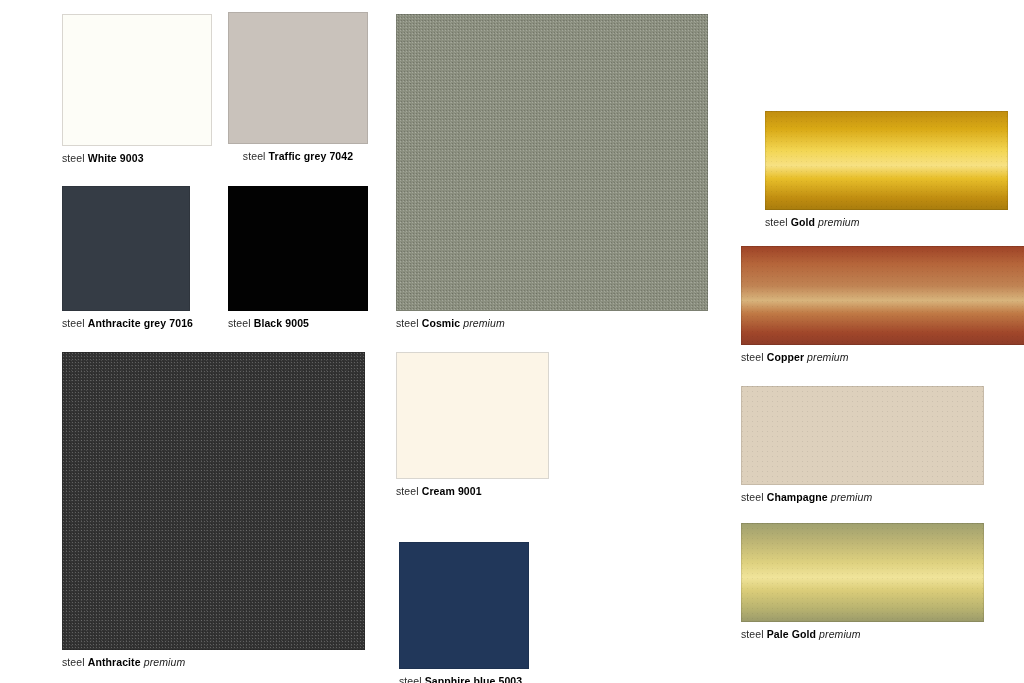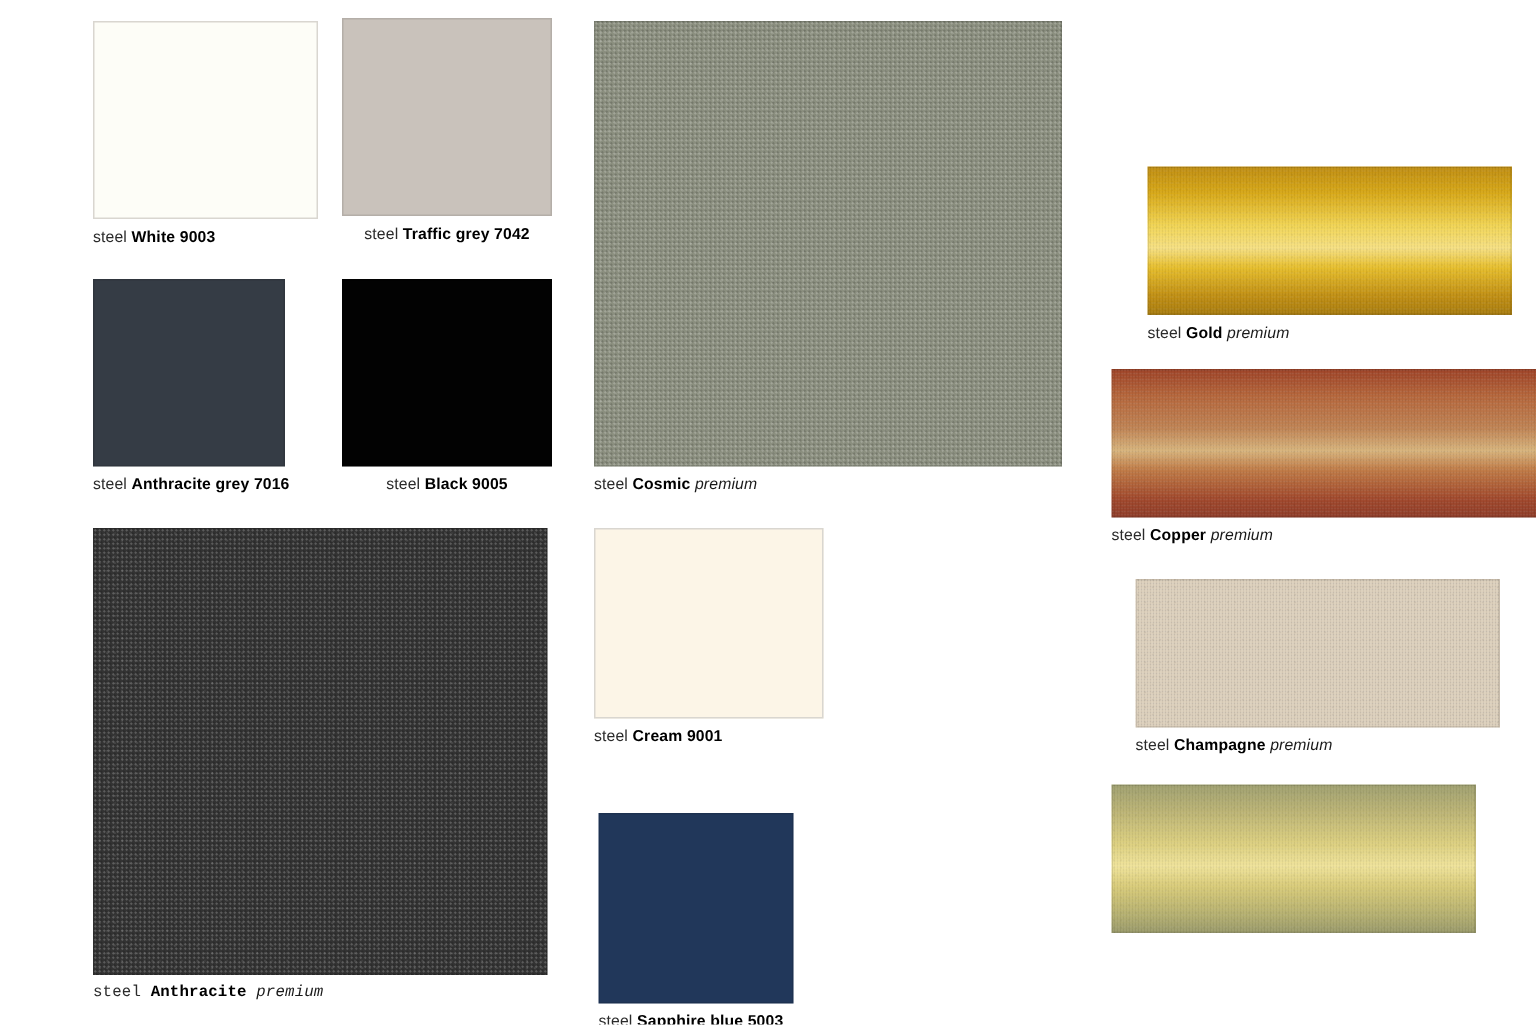--- a/index.html
+++ b/index.html
@@ -64,31 +64,31 @@
       <div class="caption"><span class="prefix">steel</span> <span class="name">White 9003</span></div>
     </div>
     <div class="swatch-item" style="left: 228px; top: 12px; width: 140px; text-align: center;">
       <div class="chip hairline" style="height: 132px; background: rgb(201, 194, 187);"></div>
       <div class="caption"><span class="prefix">steel</span> <span class="name">Traffic grey 7042</span></div>
     </div>
     <div class="swatch-item" style="left: 62px; top: 186px; width: 128px;">
       <div class="chip hairline" style="height: 125px; background: rgb(53, 60, 69);"></div>
       <div class="caption"><span class="prefix">steel</span> <span class="name">Anthracite grey 7016</span></div>
     </div>
-    <div class="swatch-item" style="left: 228px; top: 186px; width: 140px; text-align: center;">
+    <div class="swatch-item" style="left: 228px; top: 186px; width: 140px;">
       <div class="chip hairline" style="height: 125px; background: rgb(2, 2, 2);"></div>
       <div class="caption"><span class="prefix">steel</span> <span class="name">Black 9005</span></div>
     </div>
     <div class="swatch-item" style="left: 396px; top: 14px; width: 312px;">
       <div class="chip hairline" style="height: 297px; background: rgb(139, 143, 127);">
         <div class="grain"></div>
       </div>
       <div class="caption"><span class="prefix">steel</span> <span class="name">Cosmic</span> <span class="suffix">premium</span></div>
     </div>
-    <div class="swatch-item" style="left: 62px; top: 352px; width: 303px; font-family: Liberation Mono, monospace;">
+    <div class="swatch-item" style="left: 62px; top: 352px; width: 303px;">
       <div class="chip hairline" style="height: 298px; background: rgb(51, 51, 51);">
         <div class="grain"></div>
       </div>
       <div class="caption"><span class="prefix">steel</span> <span class="name">Anthracite</span> <span class="suffix">premium</span></div>
     </div>
     <div class="swatch-item" style="left: 396px; top: 352px; width: 153px;">
       <div class="chip bordered" style="height: 127px; background: rgb(252, 245, 231);"></div>
       <div class="caption"><span class="prefix">steel</span> <span class="name">Cream 9001</span></div>
     </div>
     <div class="swatch-item" style="left: 399px; top: 522px; width: 130px; margin-top: 20px;">
@@ -100,24 +100,25 @@
         <div class="grain fine soft"></div>
       </div>
       <div class="caption"><span class="prefix">steel</span> <span class="name">Gold</span> <span class="suffix">premium</span></div>
     </div>
     <div class="swatch-item" style="left: 741px; top: 246px; width: 286px;">
       <div class="chip hairline" style="height: 99px; background: linear-gradient(rgb(158, 66, 38) 0%, rgb(181, 101, 58) 18%, rgb(192, 131, 83) 40%, rgb(216, 180, 124) 55%, rgb(192, 122, 69) 68%, rgb(160, 70, 42) 88%, rgb(142, 60, 40) 100%);">
         <div class="grain fine soft"></div>
       </div>
       <div class="caption"><span class="prefix">steel</span> <span class="name">Copper</span> <span class="suffix">premium</span></div>
     </div>
-    <div class="swatch-item" style="left: 757px; top: 386px; width: 243px;">
+    <div class="swatch-item" style="left: 741px; top: 386px; width: 243px;">
       <div class="chip hairline" style="height: 99px; background: rgb(221, 208, 188);">
         <div class="grain fine"></div>
       </div>
       <div class="caption"><span class="prefix">steel</span> <span class="name">Champagne</span> <span class="suffix">premium</span></div>
     </div>
     <div class="swatch-item" style="left: 741px; top: 523px; width: 243px;">
       <div class="chip hairline" style="height: 99px; background: linear-gradient(rgb(159, 160, 111) 0%, rgb(188, 180, 116) 18%, rgb(222, 209, 127) 40%, rgb(240, 228, 154) 55%, rgb(219, 205, 121) 68%, rgb(181, 176, 111) 88%, rgb(154, 154, 106) 100%);">
         <div class="grain fine soft"></div>
       </div>
+      <div class="caption"><span class="prefix">steel</span> <span class="name">Pale Gold</span> <span class="suffix">premium</span></div>
     </div>
   </div>
 
 </body></html>

